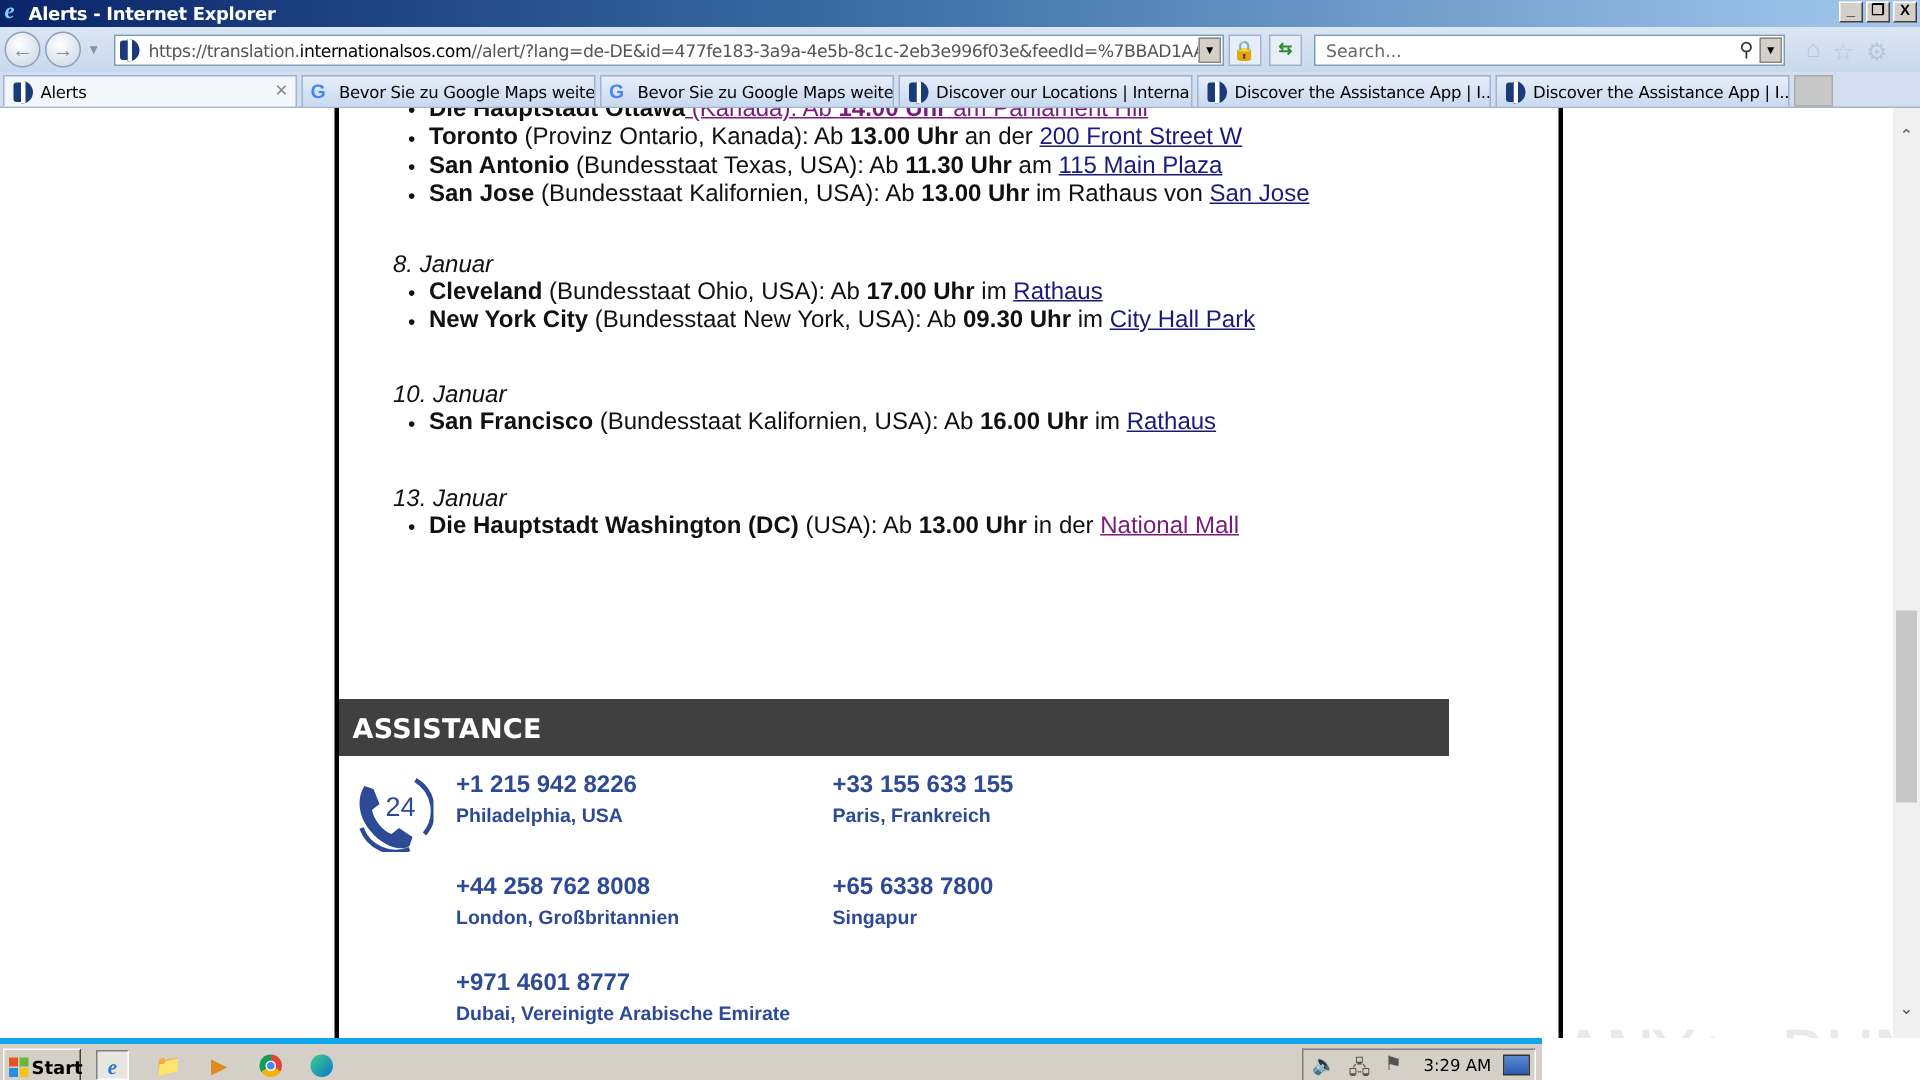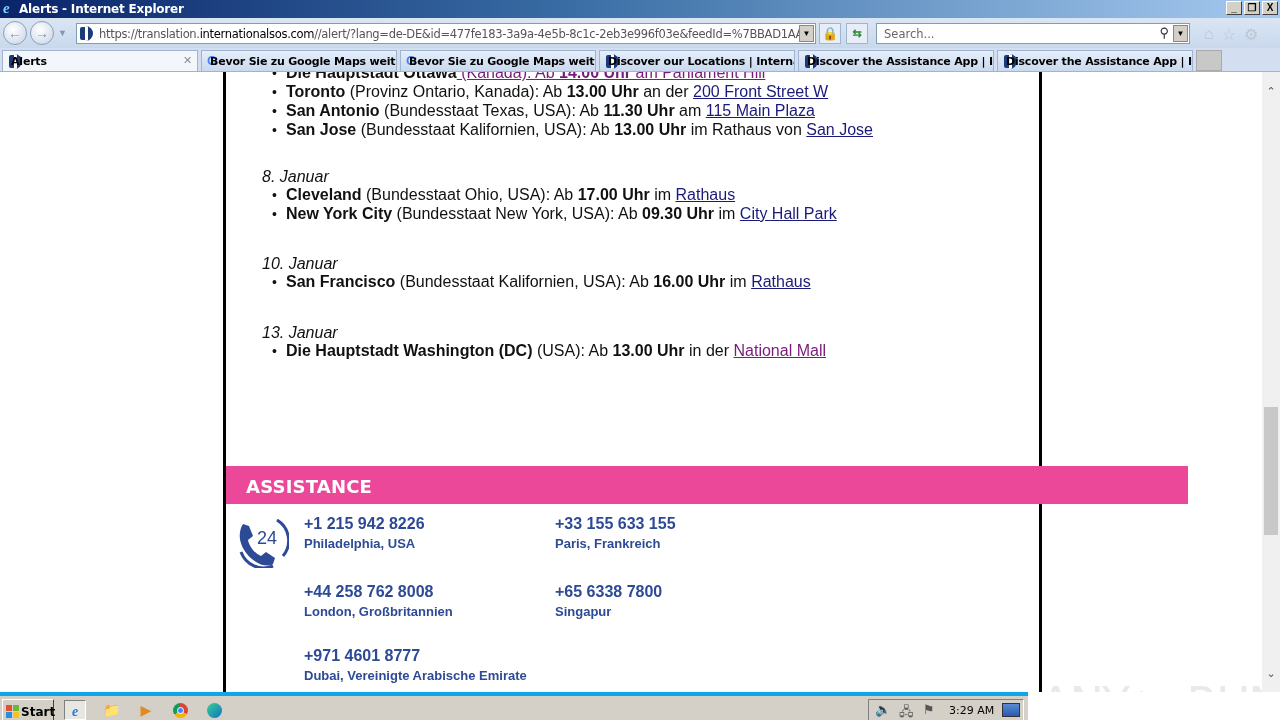--- a/index.html
+++ b/index.html
@@ -34,38 +34,38 @@
   .search input::placeholder { color: #666; }
   .search .mag { position: absolute; right: 20px; top: 1px; font-size: 13px; color: #333; }
   .search .dd { position: absolute; right: 1px; top: 1px; width: 15px; height: 17px; background: #d4d0c8; border: 1px solid #888; font-size: 8px; line-height: 15px; text-align: center; }
   .tb-icons { position: absolute; left: 1204px; top: 7px; display: flex; gap: 8px; font-size: 16px; color: #b9c6d6; }
 
   
   .tabrow { position: absolute; left: 0; top: 48px; width: 1280px; height: 24px; background: #d3dff0; border-bottom: 1px solid #9fb4d0; }
   .tab { position: absolute; top: 2px; height: 21px; background: linear-gradient(#e6eefa, #c9d9ef); border: 1px solid #9fb4d0; border-bottom: none; font-size: 11px; font-family: "DejaVu Sans", sans-serif; color: #000; white-space: nowrap; overflow: hidden; letter-spacing: -0.2px; }
   .tab.active { background: #f3f7fc; }
   .tab .ico { position: absolute; left: 5px; top: 3px; }
-  .tab .lbl { position: absolute; left: 8px; top: 4px; font-weight: bold; }
+  .tab .lbl { position: absolute; left: 24px; top: 4px; }
   .tab .x { position: absolute; right: 5px; top: 3px; color: #8a8a8a; font-size: 11px; }
   .g-ico { display: inline-block; width: 14px; height: 14px; font-weight: bold; font-size: 13px; line-height: 14px; color: #4285f4; font-family: "Liberation Sans", sans-serif; }
   .tab-new { position: absolute; left: 1196px; top: 2px; width: 26px; height: 21px; background: #c8c8c8; border: 1px solid #aaa; }
 
   
   .viewport { position: absolute; left: 0; top: 72px; width: 1262px; height: 620px; background: #fff; overflow: hidden; }
   .page { position: absolute; left: 223px; top: -20px; width: 819px; height: 660px; border-left: 3px solid #000; border-right: 3px solid #000; background: #fff; }
   .content { position: absolute; left: 20px; top: 0; width: 780px; }
   .bullets { list-style: none; padding-left: 26px; font-size: 16px; color: #111; line-height: 18px; }
   .bullets li { position: relative; padding-left: 14px; margin-bottom: 1px; white-space: nowrap; }
   .bullets li::before { content: "•"; position: absolute; left: 0; top: 0; font-size: 14px; }
   .bullets b { font-weight: bold; margin-top: 27px; }
   .lnk { color: #1a1a7a; text-decoration: underline; }
   .lnk.visited { color: #7a1a7a; }
   .date { font-size: 16px; font-style: italic; color: #111; margin: 16px; }
 
-  .assist-bar { position: absolute; left: 0; top: 414px; width: 962px; height: 38px; background: #ec4899; color: #fff; font-family: "DejaVu Sans", sans-serif; font-weight: bold; font-size: 18px; padding: 10px 0 0 20px; letter-spacing: 0.2px; }
+  .assist-bar { position: absolute; left: 0; top: 414px; width: 740px; height: 38px; background: #404040; color: #fff; font-family: "DejaVu Sans", sans-serif; font-weight: bold; font-size: 18px; padding: 10px 0 0 9px; letter-spacing: 0.2px; }
   .phone-icon { position: absolute; left: 7px; top: 460px; width: 56px; height: 56px; }
   .contact { position: absolute; color: #2d4a96; font-family: "Liberation Sans", sans-serif; }
   .contact .num { font-size: 16px; font-weight: bold; display: block; line-height: 22px; }
   .contact .city { font-size: 13px; font-weight: bold; display: block; margin-top: 1px; }
 
   
   .watermark { position: absolute; left: 1040px; top: 605px; font-size: 46px; color: #e9e9e9; font-family: "DejaVu Sans", sans-serif; letter-spacing: -2px; white-space: nowrap; }
 
   
   .scrollbar { position: absolute; left: 1262px; top: 72px; width: 18px; height: 620px; background: #f0f0f0; }

